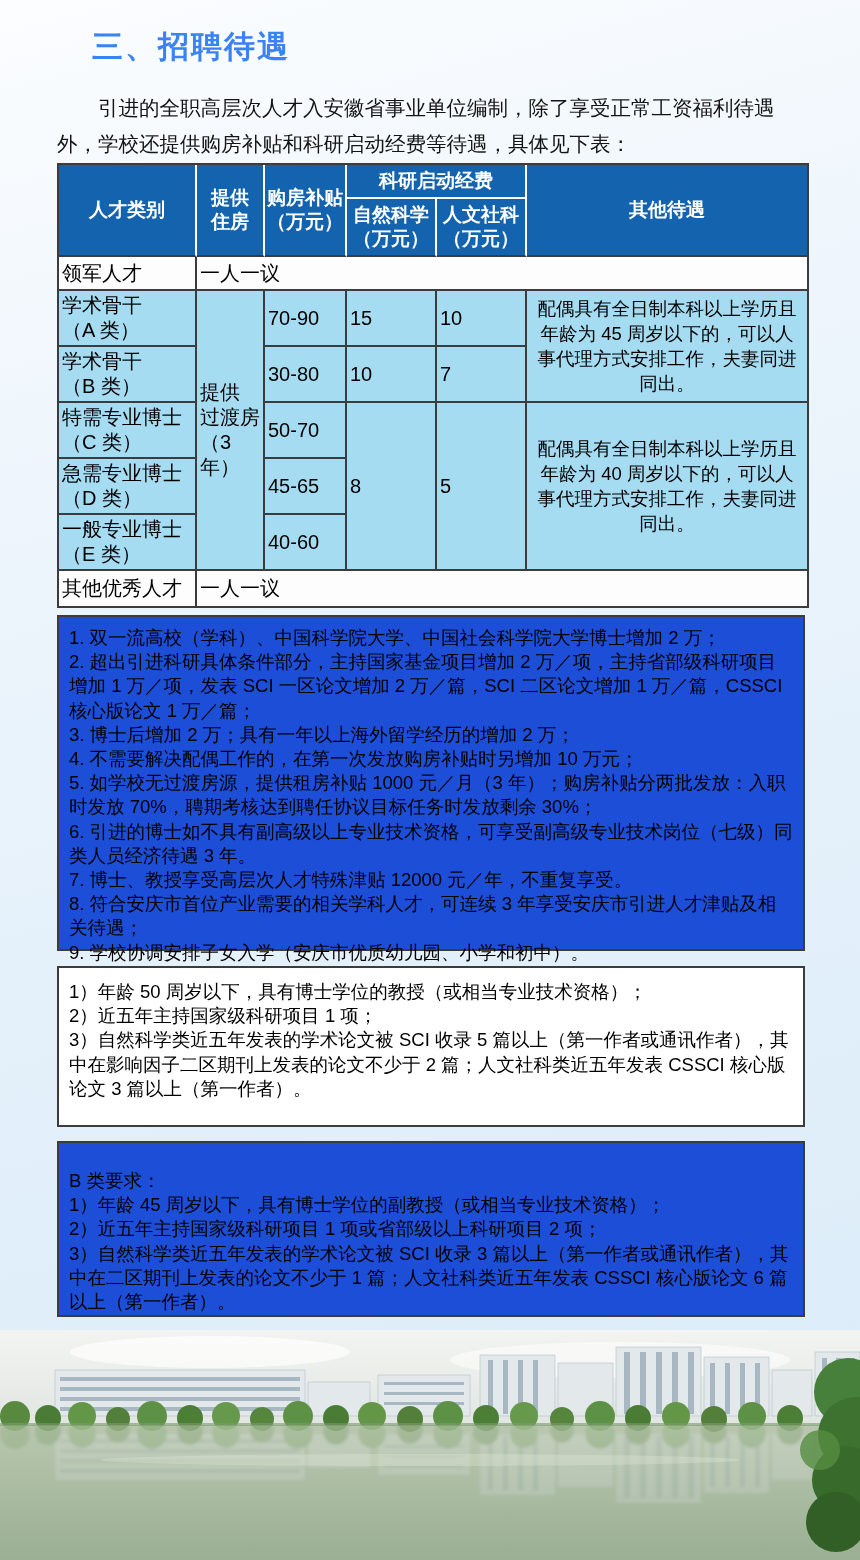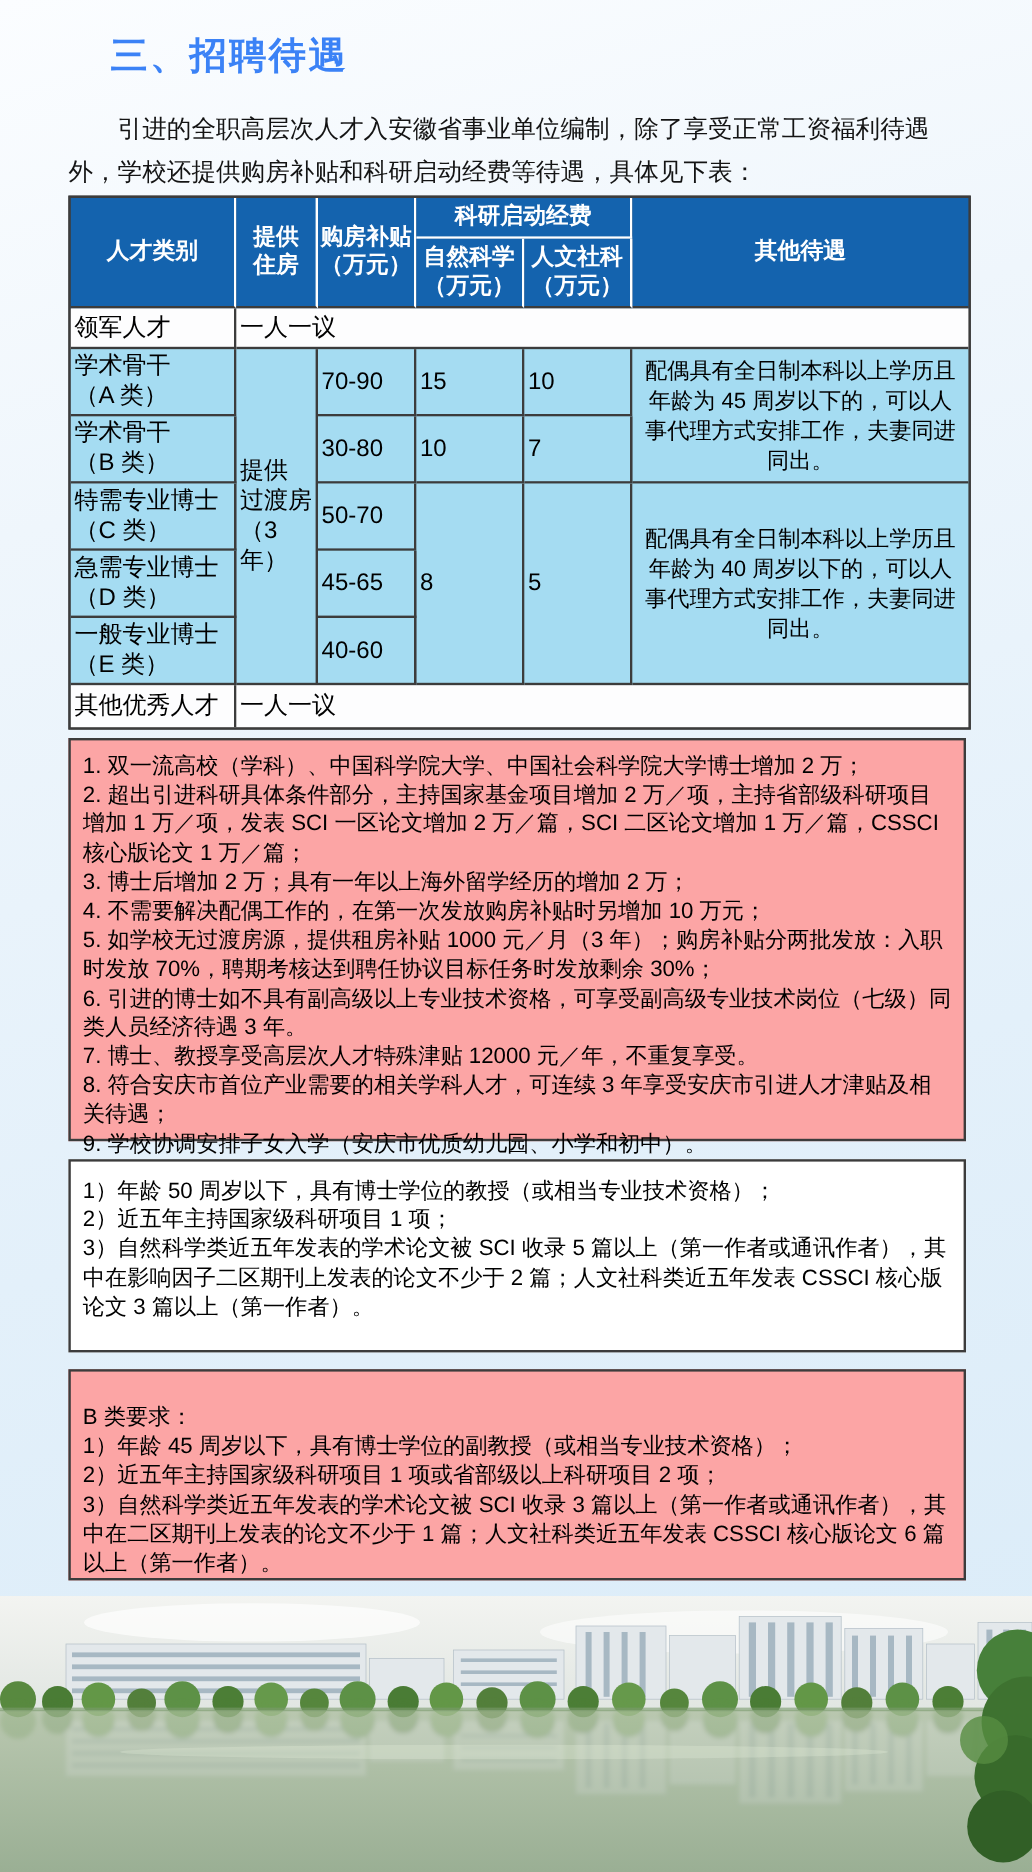--- a/index.html
+++ b/index.html
@@ -40,21 +40,21 @@
   table.benefits td.left{
     text-align:center;font-size:18.5px;line-height:25px;padding:3px 7px;
   }
   table.benefits td.last-col{border-right:none;}
   table.benefits tr.last-row td{border-bottom:none;}
   tr.hr1{height:34px;} tr.hr2{height:58px;}
   tr.r-leader{height:34px;} tr.r-a{height:52px;} tr.r-b{height:53px;}
   tr.r-c{height:55px;} tr.r-d{height:55px;} tr.r-e{height:55px;} tr.r-other{height:35px;}
   .note-box{
     position:absolute;left:57px;width:748px;box-sizing:border-box;
-    border:2px solid #3c3c3c;background:#fca5a5;
+    border:2px solid #3c3c3c;background:#1d4ed8;
     font-size:18.5px;line-height:24.2px;font-weight:500;color:#000;
     padding:9px 10px;
   }
   #box-notes{top:615px;height:336px;}
   #box-a{top:966px;height:161px;background:#ffffff;padding-top:12px;}
   #box-b{top:1141px;height:176px;padding-top:26px;}
   .photo{position:absolute;left:0;top:1330px;width:860px;height:230px;}
   .photo svg{display:block;}
 </style>
 </head>

